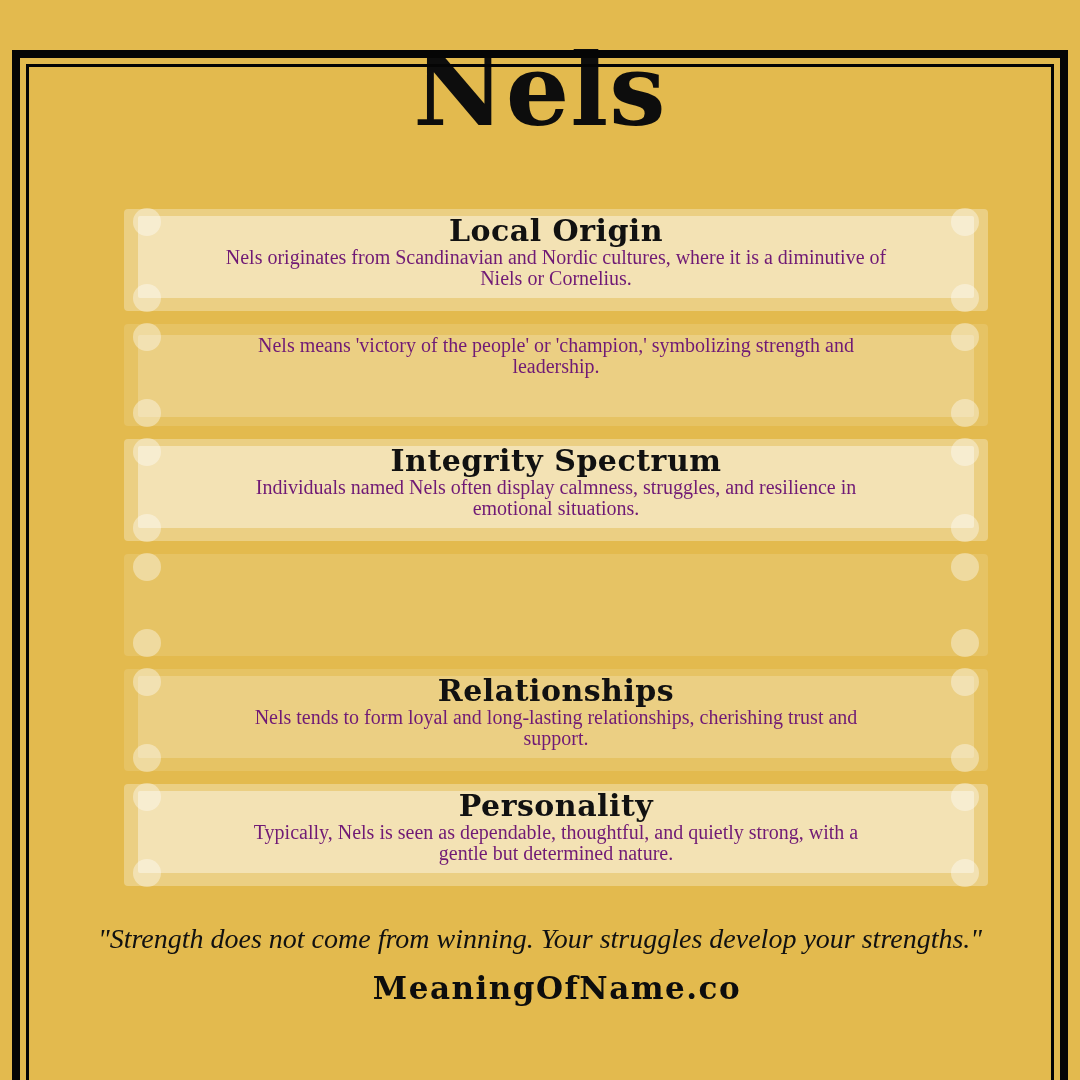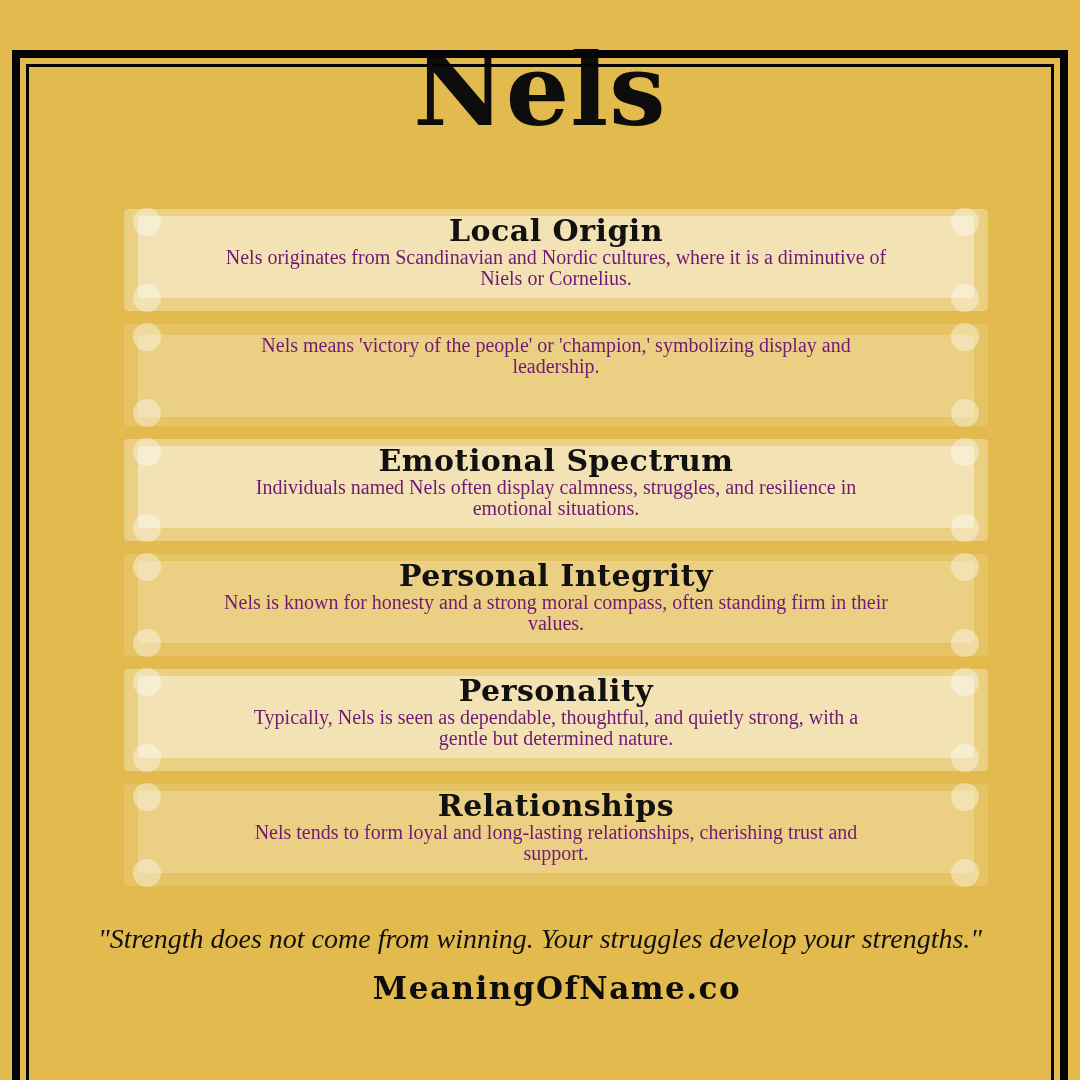--- a/index.html
+++ b/index.html
@@ -131,74 +131,69 @@
 Niels or Cornelius.</p>
       </div>
       <span class="rivet tl"></span>
       <span class="rivet tr"></span>
       <span class="rivet bl"></span>
       <span class="rivet br"></span>
     </div>
 
     <div class="card dark">
       <div class="card-inner">
-        <p class="card-body">Nels means 'victory of the people' or 'champion,' symbolizing display and
+        <p class="card-body">Nels means 'victory of the people' or 'champion,' symbolizing strength and
 leadership.</p>
       </div>
       <span class="rivet tl"></span>
       <span class="rivet tr"></span>
       <span class="rivet bl"></span>
       <span class="rivet br"></span>
     </div>
 
     <div class="card light">
       <div class="card-inner">
-        <h2 class="card-heading">Emotional Spectrum</h2>
+        <h2 class="card-heading">Integrity Spectrum</h2>
         <p class="card-body">Individuals named Nels often display calmness, struggles, and resilience in
 emotional situations.</p>
       </div>
       <span class="rivet tl"></span>
       <span class="rivet tr"></span>
       <span class="rivet bl"></span>
       <span class="rivet br"></span>
     </div>
 
     <div class="card dark">
+      <span class="rivet tl"></span>
+      <span class="rivet tr"></span>
+      <span class="rivet bl"></span>
+      <span class="rivet br"></span>
+    </div>
+
+    <div class="card dark">
       <div class="card-inner">
-        <h2 class="card-heading">Personal Integrity</h2>
-        <p class="card-body">Nels is known for honesty and a strong moral compass, often standing firm in their
-values.</p>
+        <h2 class="card-heading">Relationships</h2>
+        <p class="card-body">Nels tends to form loyal and long-lasting relationships, cherishing trust and
+support.</p>
       </div>
       <span class="rivet tl"></span>
       <span class="rivet tr"></span>
       <span class="rivet bl"></span>
       <span class="rivet br"></span>
     </div>
 
     <div class="card light">
       <div class="card-inner">
         <h2 class="card-heading">Personality</h2>
         <p class="card-body">Typically, Nels is seen as dependable, thoughtful, and quietly strong, with a
 gentle but determined nature.</p>
       </div>
       <span class="rivet tl"></span>
       <span class="rivet tr"></span>
       <span class="rivet bl"></span>
       <span class="rivet br"></span>
     </div>
 
-    <div class="card dark">
-      <div class="card-inner">
-        <h2 class="card-heading">Relationships</h2>
-        <p class="card-body">Nels tends to form loyal and long-lasting relationships, cherishing trust and
-support.</p>
-      </div>
-      <span class="rivet tl"></span>
-      <span class="rivet tr"></span>
-      <span class="rivet bl"></span>
-      <span class="rivet br"></span>
-    </div>
-
   </div>
 
   <p class="quote">"Strength does not come from winning. Your struggles develop your strengths."</p>
   <p class="site-name">MeaningOfName.co</p>
 </div>
 
 </body></html>

